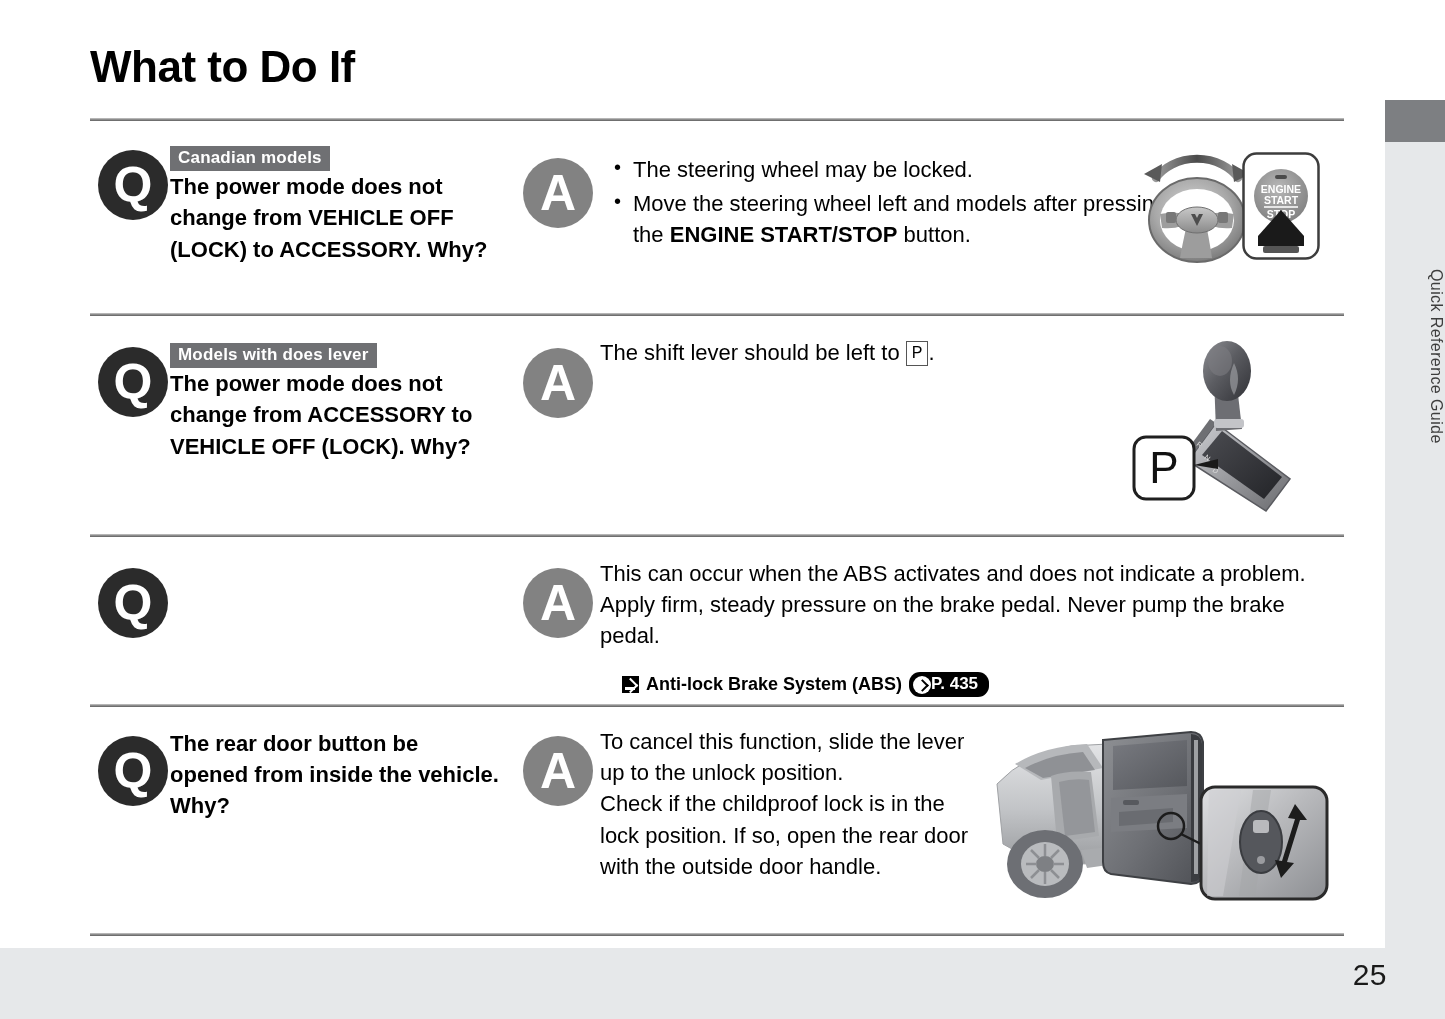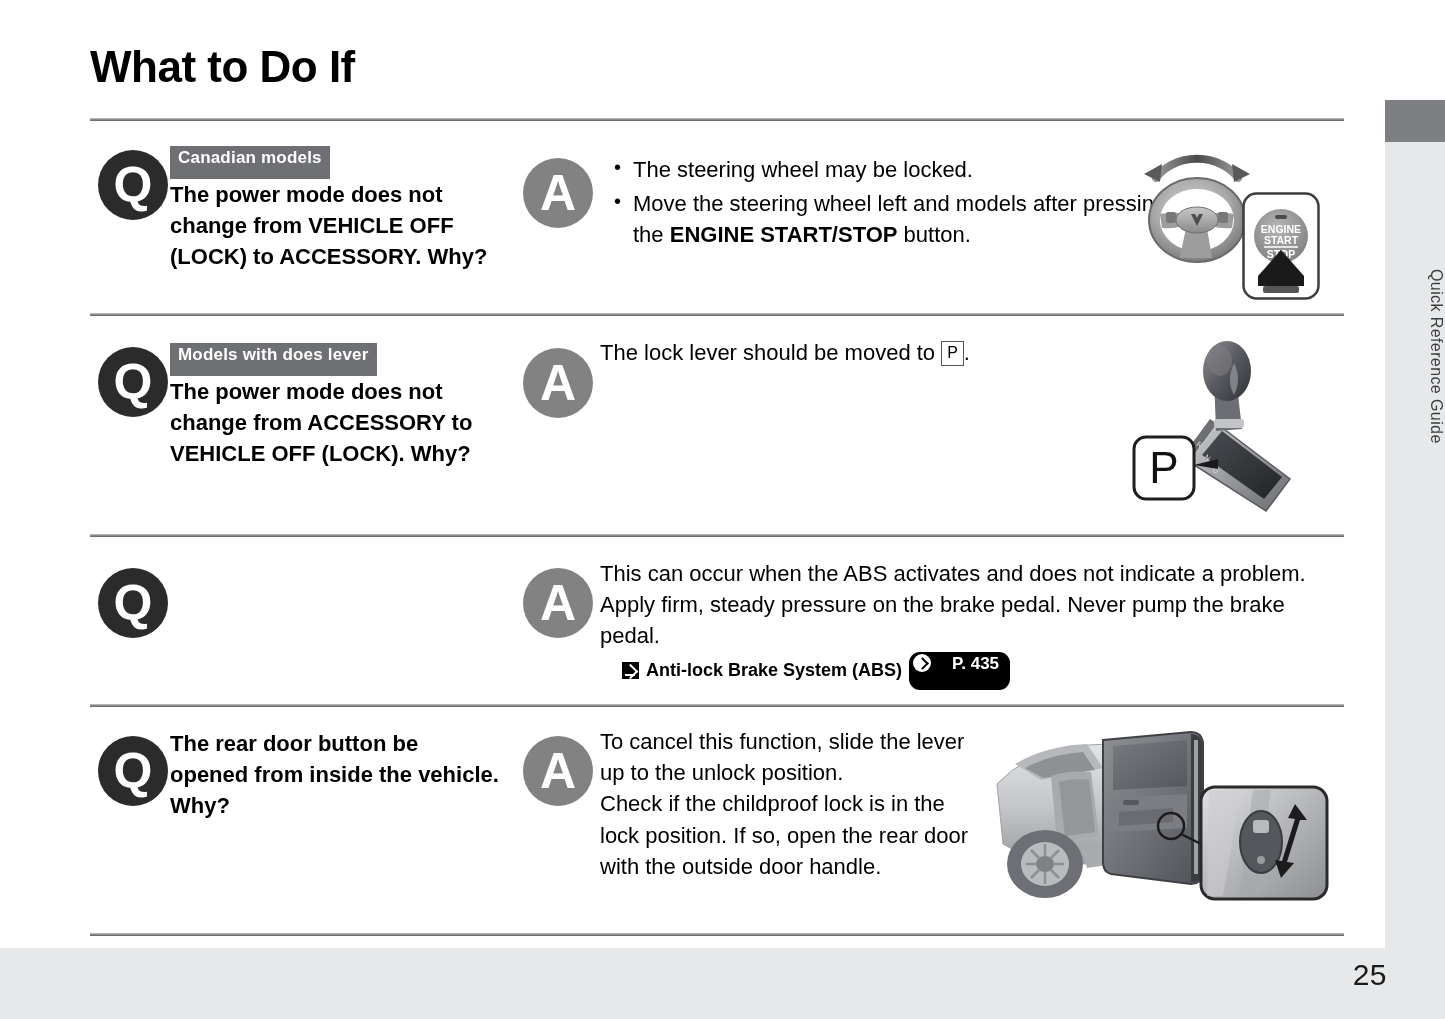--- a/index.html
+++ b/index.html
@@ -119,21 +119,21 @@
     line-height: 1;
   }
   .q-circle { left: 8px; background: #2b2b2b; }
   .a-circle { left: 433px; background: #828282; }
 
   .model-badge {
     display: inline-block;
     background: #6f7073;
     color: #ffffff;
     font-size: 17px;
-    padding: 2px 8px 11px 8px;
+    padding: 2px 8px 3px 8px;
     line-height: 1.15;
     letter-spacing: 0.2px;
   }
   .q-text {
     position: absolute;
     left: 80px;
     width: 330px;
     font-size: 22px;
     font-weight: bold;
     line-height: 1.42;
@@ -171,21 +171,21 @@
     font-size: 16px;
     line-height: 1;
     padding: 3px 5px 4px 5px;
     vertical-align: 2px;
     background: #fff;
     color: #000;
   }
 
   
   .xref {
-    margin-top: 0;
+    margin-top: 20px;
     padding-left: 22px;
     font-size: 18px;
     font-weight: bold;
     display: flex;
     align-items: center;
     gap: 7px;
   }
   .xref-arrow-box {
     width: 17px; height: 17px;
     background: #000;
@@ -203,26 +203,26 @@
   }
   .xref-arrow-box:before {
     content: "";
     position: absolute;
     left: 3px; top: 11.5px;
     width: 10px; height: 2.4px;
     background: #fff;
   }
   .page-pill {
     display: inline-flex;
-    align-items: flex-start;
-    gap: 21px;
+    align-items: flex-end;
+    gap: 0;
     background: #000;
     color: #fff;
     border-radius: 11px;
-    padding: 2px 11px 16px 4px;
+    padding: 2px 11px 3px 4px;
     font-size: 17px;
     font-weight: bold;
     line-height: 1.2;
   }
   .pill-circ {
     width: 18px; height: 18px;
     border-radius: 50%;
     background: #fff;
     position: relative;
     flex: 0 0 auto;
@@ -305,21 +305,21 @@
         <path d="M92 66 Q 70 62 58 70 Q 70 82 90 80 Z" fill="#9d9d9d"></path>
         <path d="M45 76 Q 40 98 38 110 L 70 110 Q 68 96 64 76 Z" fill="#9d9d9d"></path>
 
         <ellipse cx="55" cy="72" rx="21" ry="13" fill="url(#hubG)" stroke="#6f6f6f" stroke-width="1"></ellipse>
         <path d="M49 66 L55 78 L61 66 L57 66 L55 70 L53 66 Z" fill="#4d4d4d"></path>
         <rect x="24" y="64" width="10" height="11" rx="2" fill="#787878"></rect>
         <rect x="76" y="64" width="10" height="11" rx="2" fill="#787878"></rect>
       </svg>
     </div>
 
-    <div class="illus" style="left:1152px; top:12px; width:62px; height:108px;margin-top:40px;">
+    <div class="illus" style="left:1152px; top:12px; width:62px; height:108px;">
       <svg width="78" height="108" viewBox="0 0 78 108">
         <defs>
           <radialGradient id="btnG" cx="45%" cy="35%" r="70%">
             <stop offset="0%" stop-color="#b7b7b7"></stop>
             <stop offset="100%" stop-color="#7e7e7e"></stop>
           </radialGradient>
         </defs>
         <rect x="1.5" y="1.5" width="75" height="105" rx="13" fill="#ffffff" stroke="#3d3d3d" stroke-width="2.5"></rect>
         <circle cx="39" cy="44" r="27" fill="url(#btnG)"></circle>
         <rect x="33" y="23" width="12" height="4" rx="2" fill="#4b4b4b"></rect>
@@ -336,21 +336,21 @@
   <div class="qa-row" style="top:337px; height:190px">
     <div class="badge-circle q-circle" style="top:10px">Q</div>
     <div class="badge-circle a-circle" style="top:11px">A</div>
 
     <div class="q-text" style="top:0px">
       <span class="model-badge">Models with does lever</span><br>
       <span>The power mode does not change from ACCESSORY to VEHICLE OFF (LOCK). Why?</span>
     </div>
 
     <div class="a-text" style="top:0px; width:560px">
-      <span>The lock lever should be moved to </span><span class="boxed-p">P</span><span>.</span>
+      <span>The shift lever should be left to </span><span class="boxed-p">P</span><span>.</span>
     </div>
 
     <div class="illus" style="left:1040px; top:-4px; width:200px; height:190px;">
       <svg width="200" height="190" viewBox="0 0 200 190">
         <defs>
           <linearGradient id="knobG" x1="0" y1="0" x2="1" y2="1">
             <stop offset="0%" stop-color="#8f9095"></stop>
             <stop offset="45%" stop-color="#5c5d62"></stop>
             <stop offset="100%" stop-color="#303136"></stop>
           </linearGradient>

